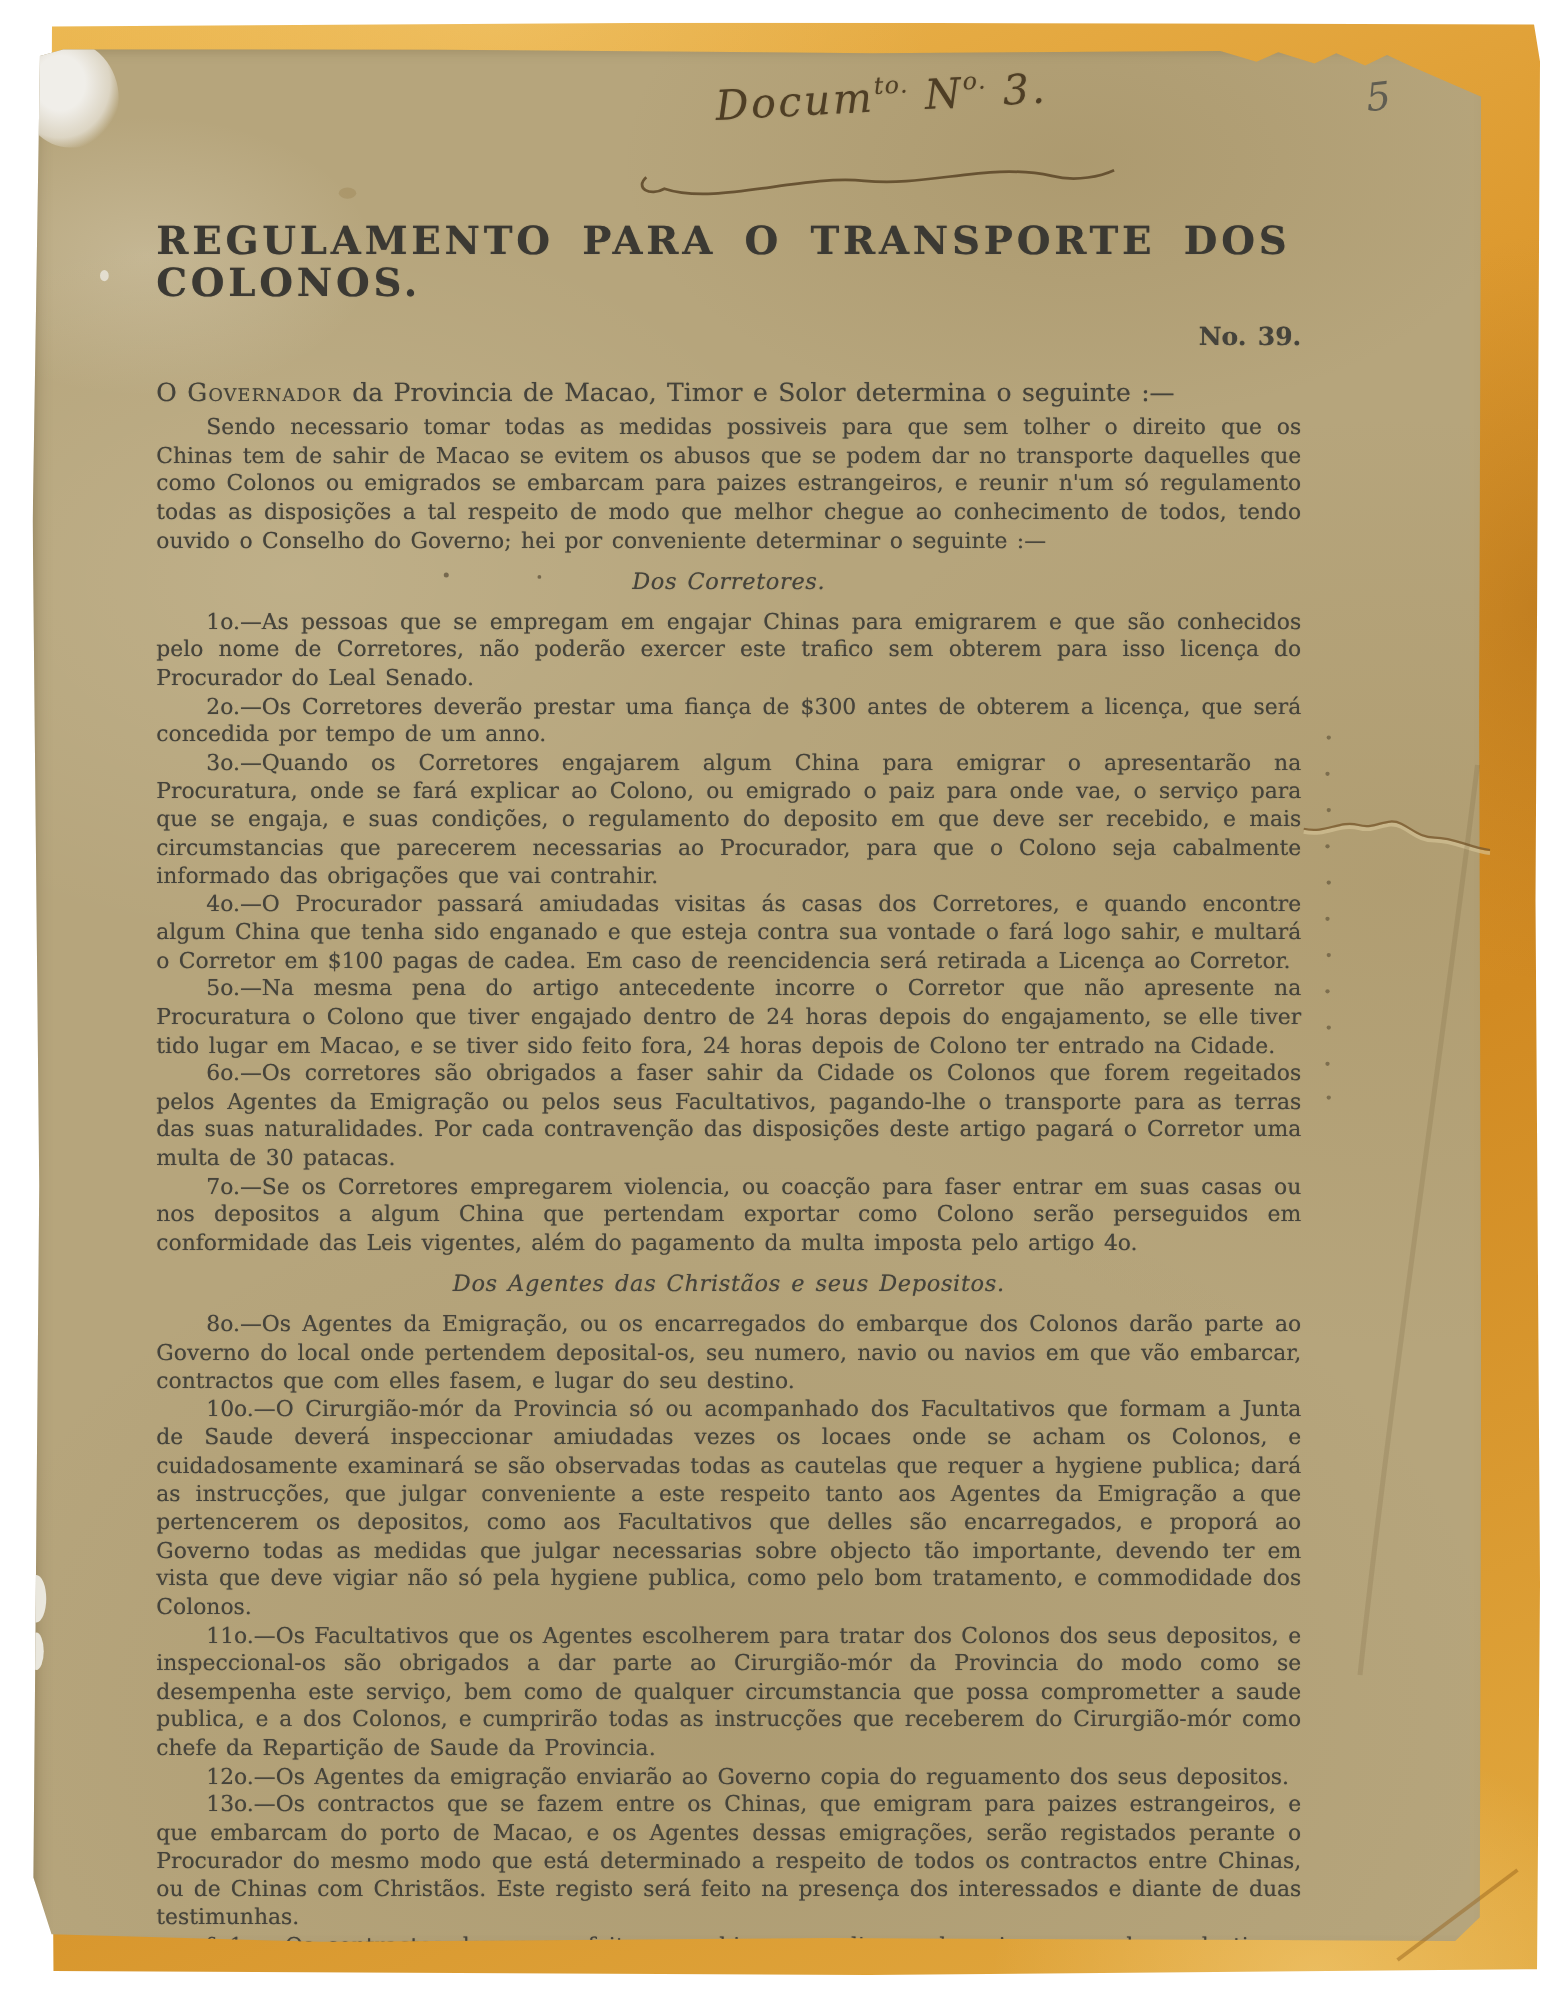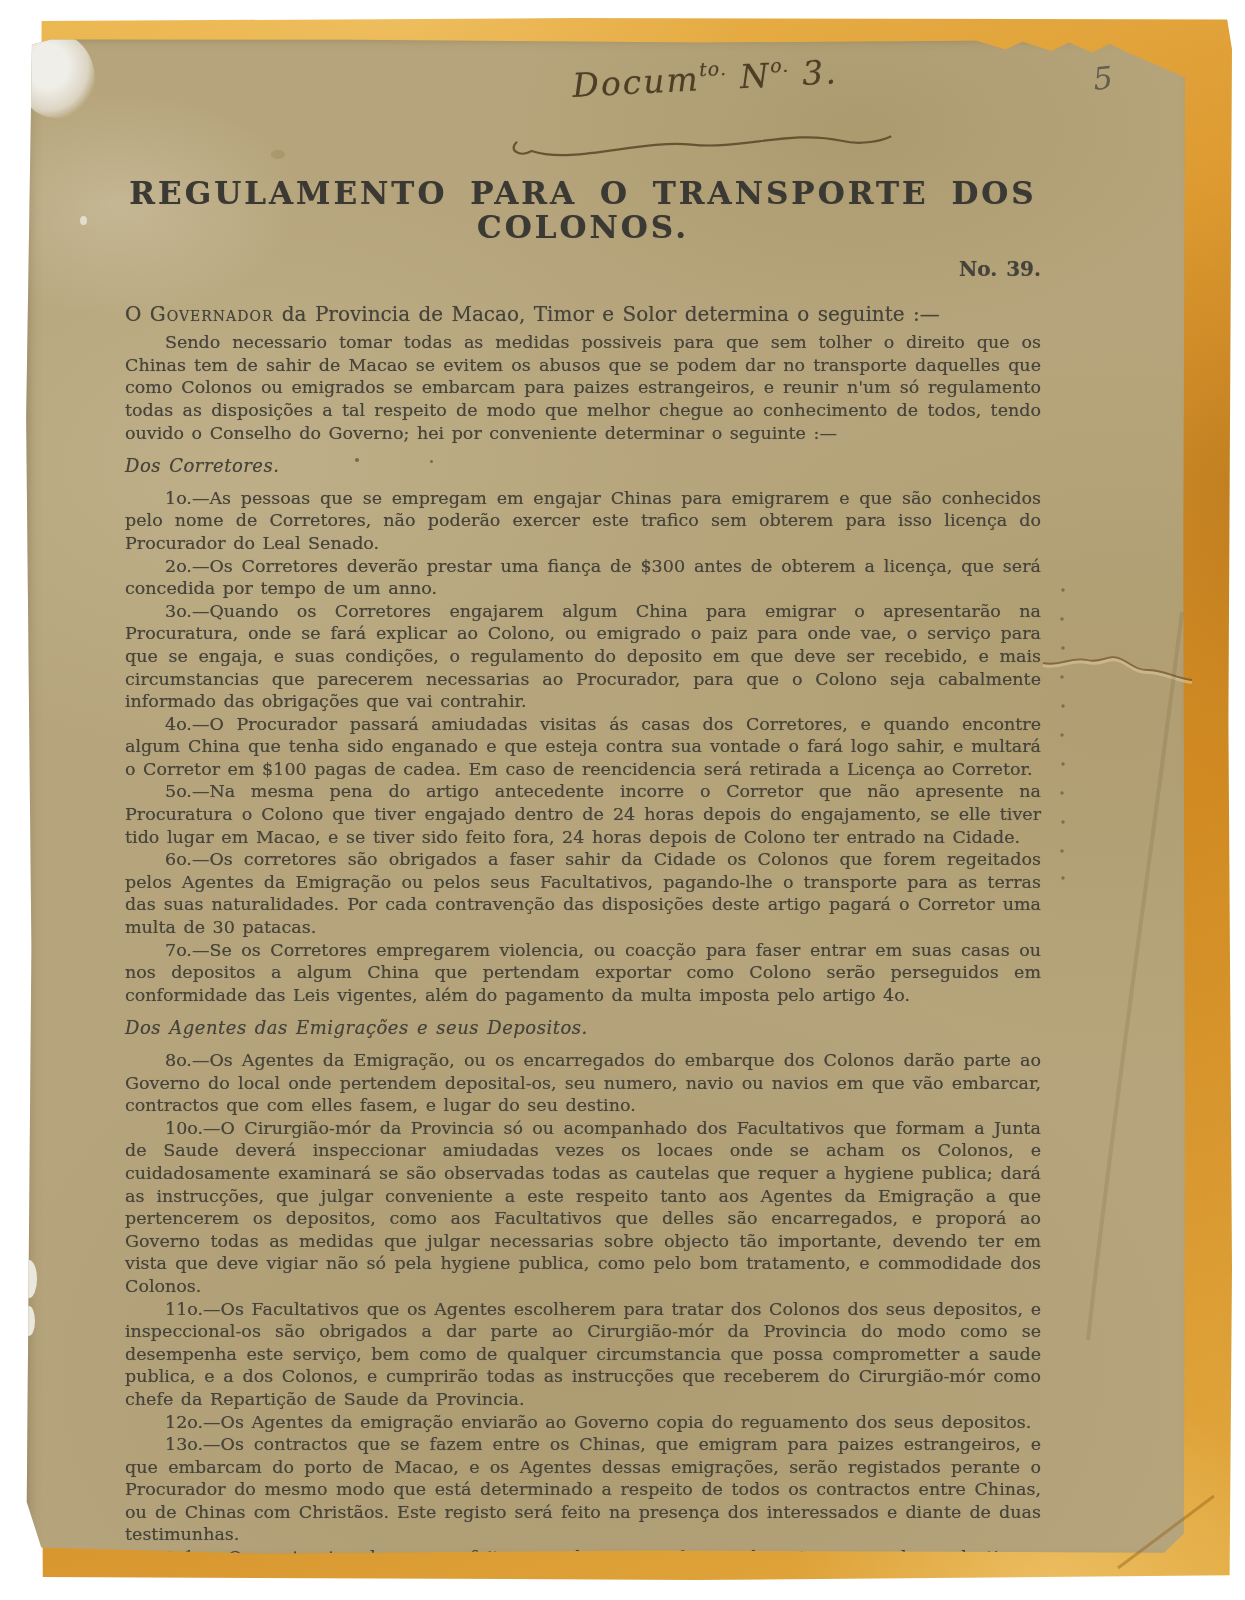--- a/index.html
+++ b/index.html
@@ -60,29 +60,29 @@
     position:absolute;left:1068px;top:22px;font-size:31px;color:#52524b;
     transform:rotate(-6deg);opacity:.85;font-style:italic;
   }
   
   .content{
     position:absolute;left:100px;top:138px;width:916px;color:#45433b;
     font-size:17.5px;line-height:22.6px;text-align:justify;word-spacing:2px;
     text-shadow:0 0 0.7px rgba(70,64,50,0.55);
   }
   .doc-title{
-    text-align:center;font-weight:bold;font-size:31px;letter-spacing:3px;word-spacing:9px;
+    text-align:left;font-weight:bold;font-size:31px;letter-spacing:3px;word-spacing:9px;
     color:#3b3933;margin:0 0 14px 0;line-height:34px;text-indent:0;
   }
   .doc-no{text-align:right;font-weight:bold;font-size:20px;margin:0 0 22px 0;text-indent:0;}
   .lead{font-size:20px;margin:0 0 6px 0;text-indent:0;}
   .lead .smallcaps{font-variant:small-caps;letter-spacing:1px;}
   p.body-par{margin:0;text-indent:40px;}
   p.sect{
-    margin:11px 0 9px 0;text-align:left;font-style:italic;font-size:18px;text-indent:0;
+    margin:11px 0 9px 0;text-align:center;font-style:italic;font-size:18px;text-indent:0;
     letter-spacing:0.5px;
   }
   svg.overlay{position:absolute;left:0;top:0;pointer-events:none;}
 </style>
 </head>
 <body>
 
 <div class="mount"></div>
 
 <div class="page">
@@ -112,21 +112,21 @@
 
     <p class="sect">Dos Corretores.</p>
     <p class="body-par">1o.—As pessoas que se empregam em engajar Chinas para emigrarem e que são conhecidos pelo nome de Corretores, não poderão exercer este trafico sem obterem para isso licença do Procurador do Leal Senado.</p>
     <p class="body-par">2o.—Os Corretores deverão prestar uma fiança de $300 antes de obterem a licença, que será concedida por tempo de um anno.</p>
     <p class="body-par">3o.—Quando os Corretores engajarem algum China para emigrar o apresentarão na Procuratura, onde se fará explicar ao Colono, ou emigrado o paiz para onde vae, o serviço para que se engaja, e suas condições, o regulamento do deposito em que deve ser recebido, e mais circumstancias que parecerem necessarias ao Procurador, para que o Colono seja cabalmente informado das obrigações que vai contrahir.</p>
     <p class="body-par">4o.—O Procurador passará amiudadas visitas ás casas dos Corretores, e quando encontre algum China que tenha sido enganado e que esteja contra sua vontade o fará logo sahir, e multará o Corretor em $100 pagas de cadea.  Em caso de reencidencia será retirada a Licença ao Corretor.</p>
     <p class="body-par">5o.—Na mesma pena do artigo antecedente incorre o Corretor que não apresente na Procuratura o Colono que tiver engajado dentro de 24 horas depois do engajamento, se elle tiver tido lugar em Macao, e se tiver sido feito fora, 24 horas depois de Colono ter entrado na Cidade.</p>
     <p class="body-par">6o.—Os corretores são obrigados a faser sahir da Cidade os Colonos que forem regeitados pelos Agentes da Emigração ou pelos seus Facultativos, pagando-lhe o transporte para as terras das suas naturalidades.  Por cada contravenção das disposições deste artigo pagará o Corretor uma multa de 30 patacas.</p>
     <p class="body-par">7o.—Se os Corretores empregarem violencia, ou coacção para faser entrar em suas casas ou nos depositos a algum China que pertendam exportar como Colono serão perseguidos em conformidade das Leis vigentes, além do pagamento da multa imposta pelo artigo 4o.</p>
 
-    <p class="sect">Dos Agentes das Emigrações e seus Depositos.</p>
+    <p class="sect">Dos Agentes das Christãos e seus Depositos.</p>
     <p class="body-par">8o.—Os Agentes da Emigração, ou os encarregados do embarque dos Colonos darão parte ao Governo do local onde pertendem deposital-os, seu numero, navio ou navios em que vão embarcar, contractos que com elles fasem, e lugar do seu destino.</p>
     <p class="body-par">10o.—O Cirurgião-mór da Provincia só ou acompanhado dos Facultativos que formam a Junta de Saude deverá inspeccionar amiudadas vezes os locaes onde se acham os Colonos, e cuidadosamente examinará se são observadas todas as cautelas que requer a hygiene publica; dará as instrucções, que julgar conveniente a este respeito tanto aos Agentes da Emigração a que pertencerem os depositos, como aos Facultativos que delles são encarregados, e proporá ao Governo todas as medidas que julgar necessarias sobre objecto tão importante, devendo ter em vista que deve vigiar não só pela hygiene publica, como pelo bom tratamento, e commodidade dos Colonos.</p>
     <p class="body-par">11o.—Os Facultativos que os Agentes escolherem para tratar dos Colonos dos seus depositos, e inspeccional-os são obrigados a dar parte ao Cirurgião-mór da Provincia do modo como se desempenha este serviço, bem como de qualquer circumstancia que possa comprometter a saude publica, e a dos Colonos, e cumprirão todas as instrucções que receberem do Cirurgião-mór como chefe da Repartição de Saude da Provincia.</p>
     <p class="body-par">12o.—Os Agentes da emigração enviarão ao Governo copia do reguamento dos seus depositos.</p>
     <p class="body-par">13o.—Os contractos que se fazem entre os Chinas, que emigram para paizes estrangeiros, e que embarcam do porto de Macao, e os Agentes dessas emigrações, serão registados perante o Procurador do mesmo modo que está determinado a respeito de todos os contractos entre Chinas, ou de Chinas com Christãos.  Este registo será feito na presença dos interessados e diante de duas testimunhas.</p>
     <p class="body-par">§ 1o.—Os contractos devem ser feitos em china, e na lingua do paiz para onde se destina o Colono.</p>
 
   </div>
 </div>
 

